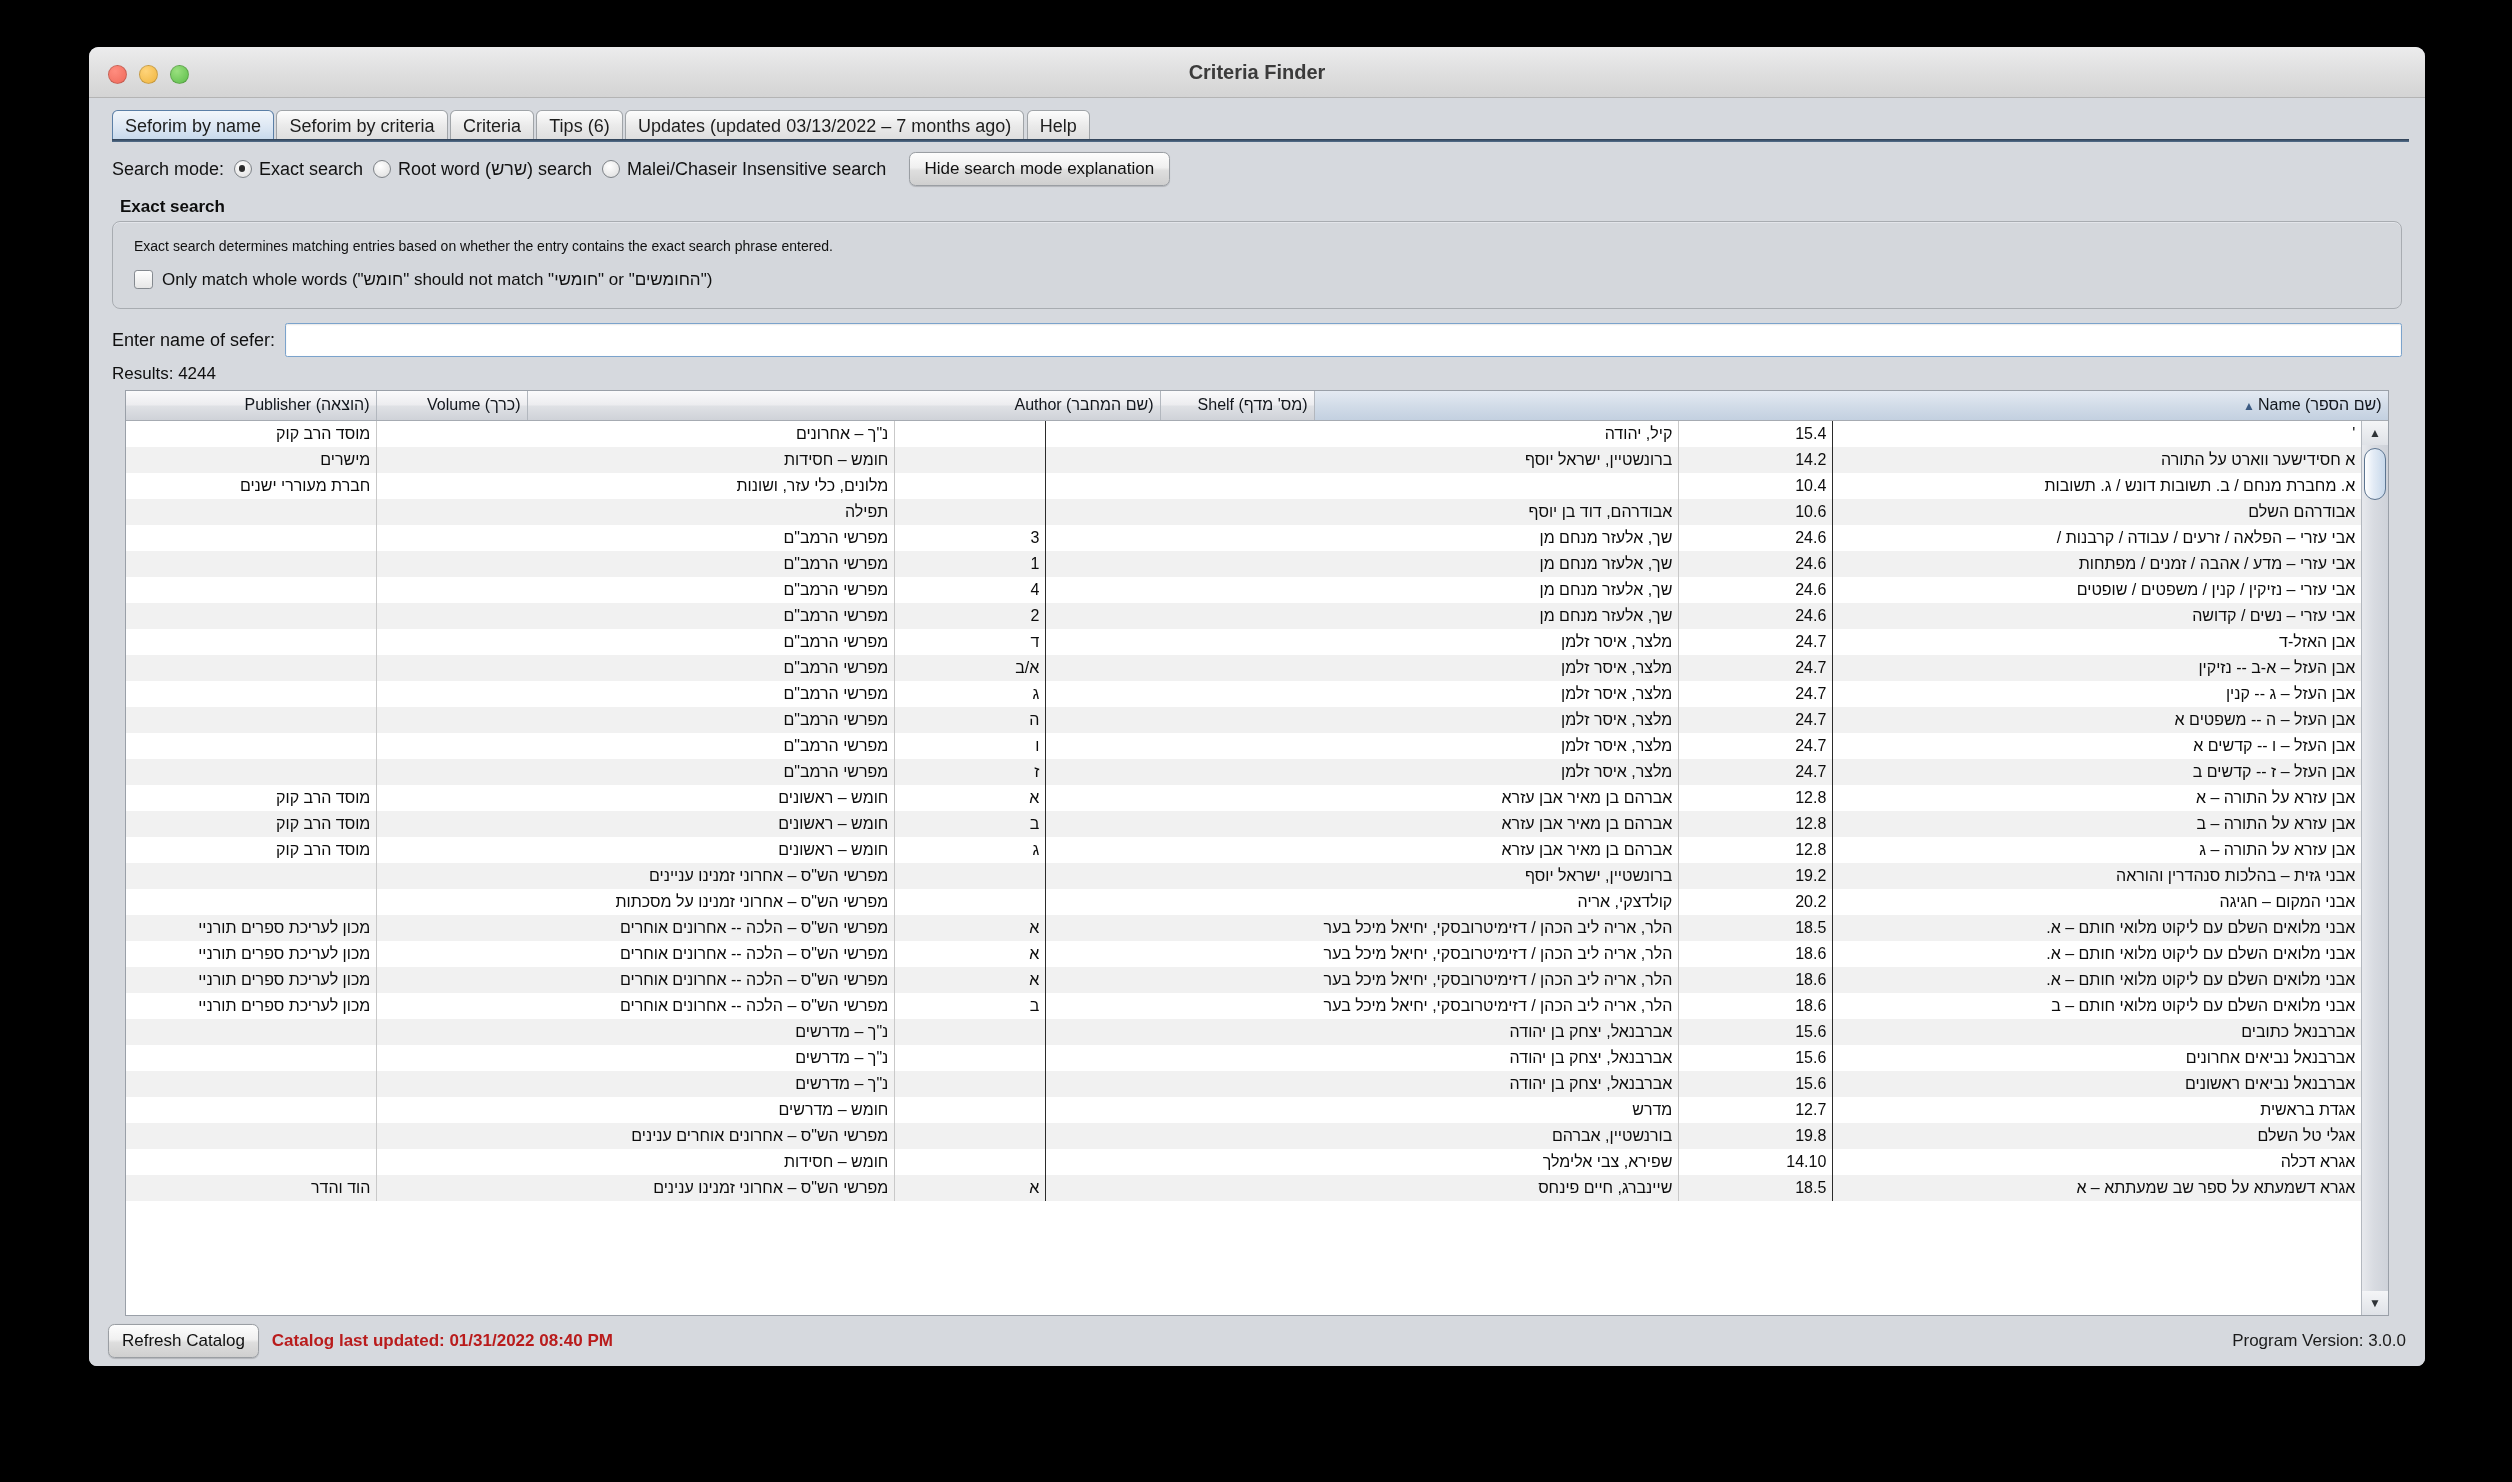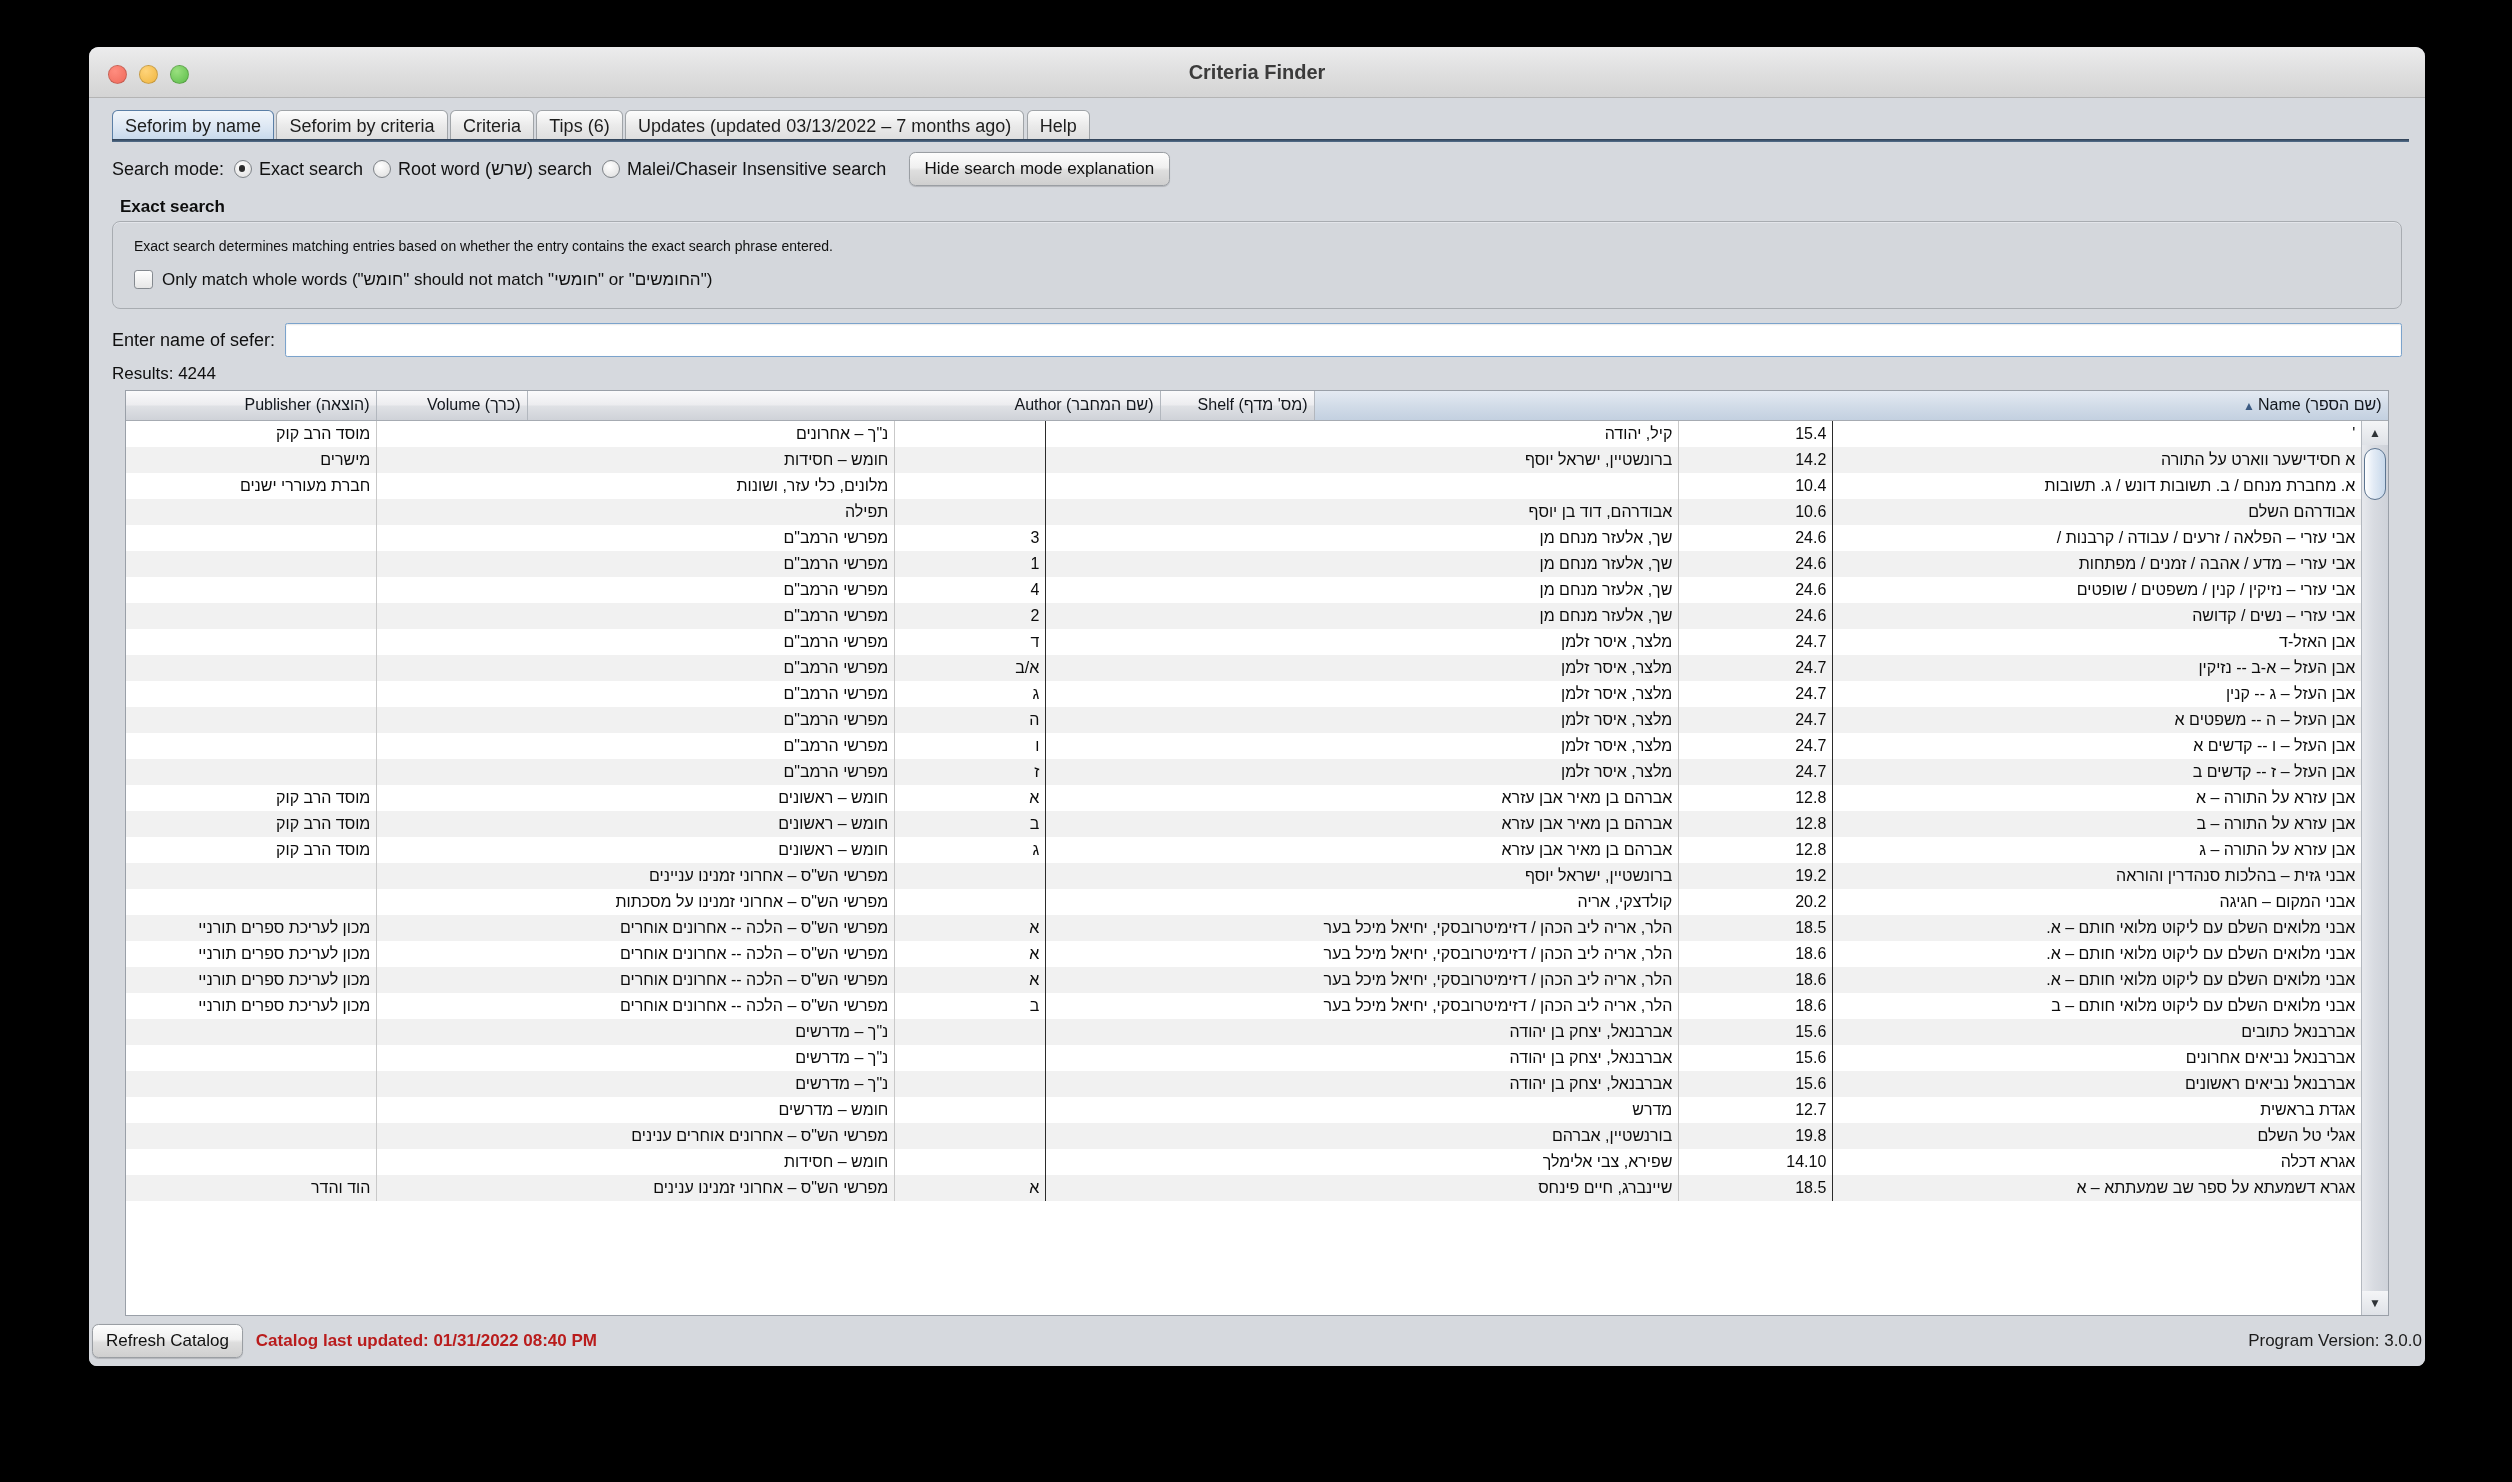--- a/index.html
+++ b/index.html
@@ -303,21 +303,21 @@
     border: 0.8px solid #5d7590;
     background: linear-gradient(to right, #ffffff 0%, #e4ecf6 40%, #c7d8ea 100%);
   }
 
   
   #statusbar {
     flex: 0 0 auto;
     height: 50px;
     display: flex;
     align-items: center;
-    padding: 0 3px;
+    padding: 0 19px;
     gap: 13px;
     background: #d6d9de;
   }
   #refresh-btn {
     height: 32px;
     line-height: 31px;
     padding: 0 13px;
     font-size: 17px;
     color: #101010;
     background: linear-gradient(to bottom, #fdfdfd 0%, #f0f0f0 45%, #dedede 55%, #cfcfcf 100%);

